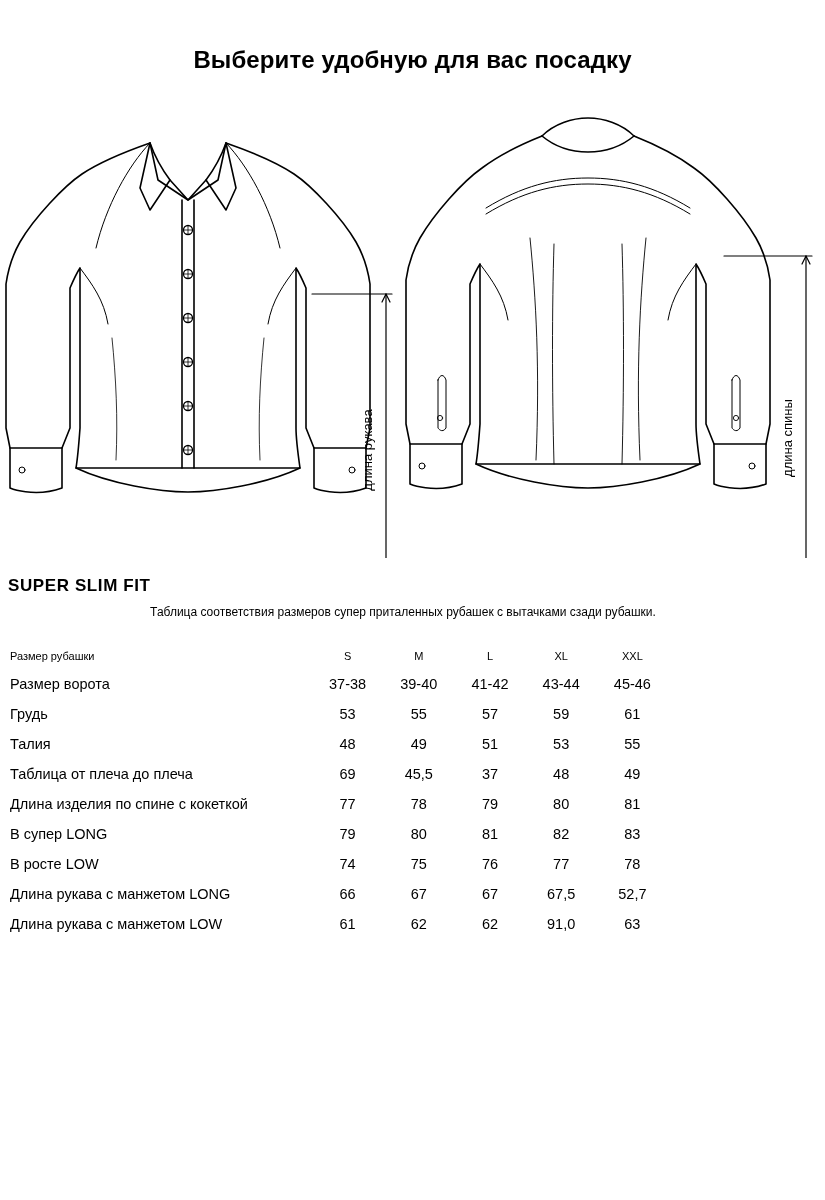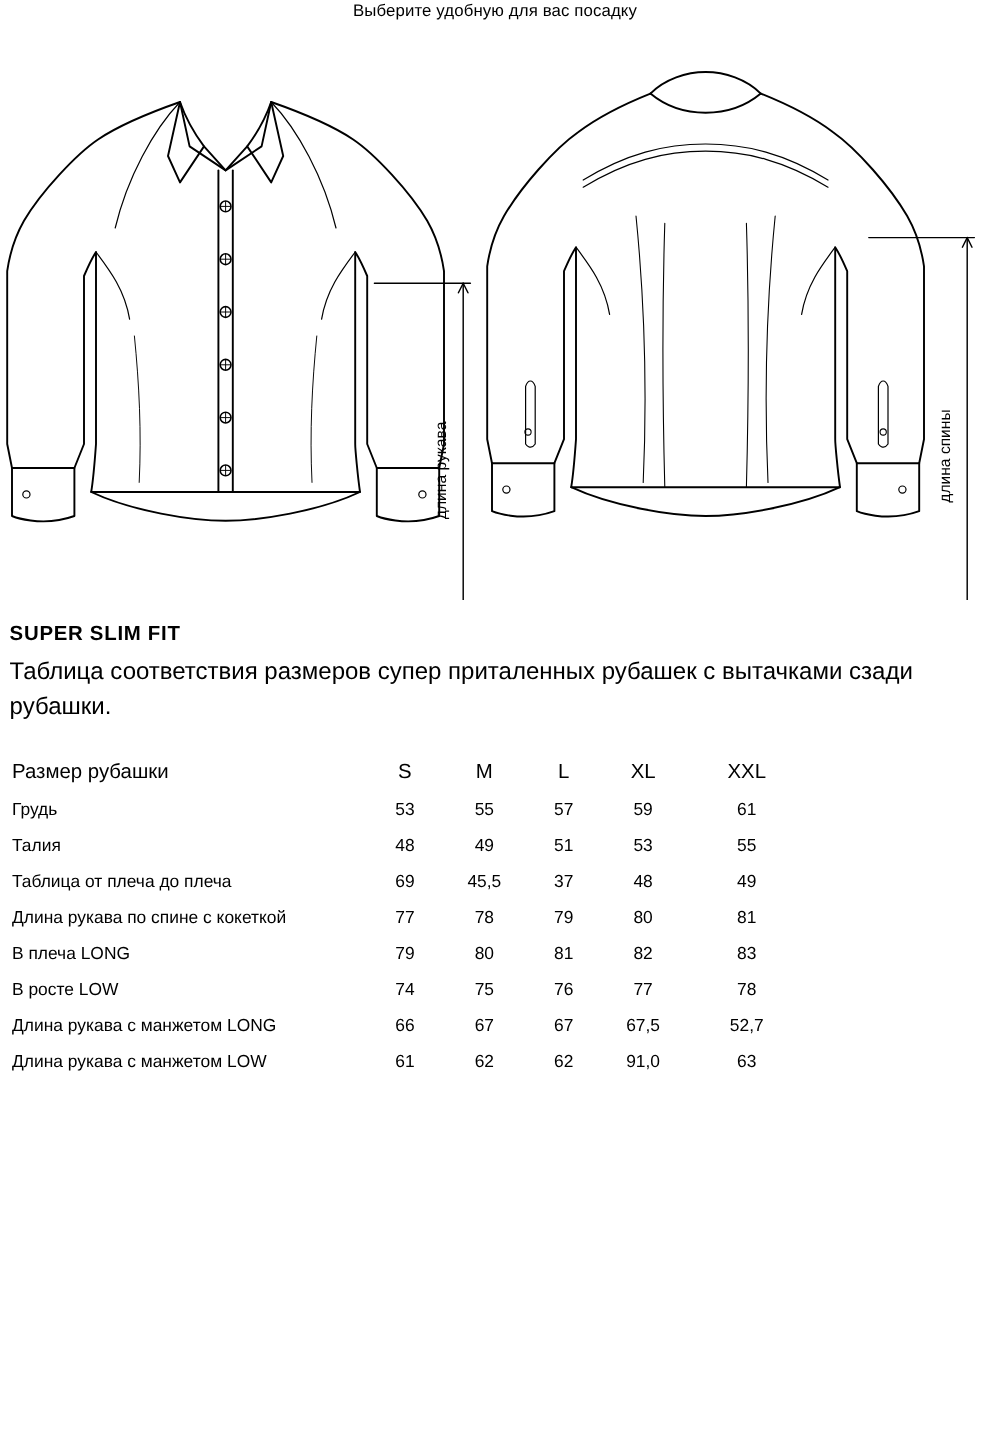--- a/index.html
+++ b/index.html
@@ -16,23 +16,24 @@
     overflow: hidden;
   }
   .page {
     width: 825px;
     height: 1200px;
     position: relative;
     box-sizing: border-box;
   }
   .title {
     text-align: center;
-    font-size: 14px;
-    font-weight: normal;
+    font-size: 24px;
+    font-weight: bold;
     margin: 0;
+    padding-top: 46px;
     letter-spacing: 0.1px;
   }
   .illustration {
     position: relative;
     width: 825px;
     height: 470px;
     margin-top: 14px;
   }
   .illustration svg {
     display: block;
@@ -42,45 +43,46 @@
     padding-left: 8px;
     padding-right: 6px;
   }
   .fit-name {
     font-size: 17px;
     font-weight: bold;
     letter-spacing: 0.6px;
     margin: 0 0 8px 0;
   }
   .fit-desc {
-    font-size: 20px;
+    font-size: 12px;
     line-height: 1.45;
     margin: 0;
     max-width: 790px;
+    text-align: center;
   }
   table.sizes {
     margin-top: 22px;
     margin-left: 8px;
     border-collapse: collapse;
     width: 660px;
     font-size: 14.5px;
   }
   table.sizes td, table.sizes th {
     padding: 7px 2px;
     text-align: center;
     font-weight: normal;
     white-space: nowrap;
   }
   table.sizes td.rowhead, table.sizes th.rowhead {
     text-align: left;
     width: 300px;
     padding-left: 2px;
   }
   table.sizes tr.header td {
-    font-size: 17px;
+    font-size: 11px;
   }
   .vlabel {
     font-size: 13px;
   }
 </style>
 </head>
 <body>
 
 <div class="page">
 
@@ -246,20 +248,28 @@
       <tr class="header">
         <td class="rowhead">Размер рубашки</td>
         <td>S</td>
         <td>M</td>
         <td>L</td>
         <td>XL</td>
         <td>XXL</td>
       </tr>
 
       <tr>
+        <td class="rowhead">Размер ворота</td>
+        <td>37-38</td>
+        <td>39-40</td>
+        <td>41-42</td>
+        <td>43-44</td>
+        <td>45-46</td>
+      </tr>
+      <tr>
         <td class="rowhead">Грудь</td>
         <td>53</td>
         <td>55</td>
         <td>57</td>
         <td>59</td>
         <td>61</td>
       </tr>
       <tr>
         <td class="rowhead">Талия</td>
         <td>48</td>
@@ -270,29 +280,29 @@
       </tr>
       <tr>
         <td class="rowhead">Таблица от плеча до плеча</td>
         <td>69</td>
         <td>45,5</td>
         <td>37</td>
         <td>48</td>
         <td>49</td>
       </tr>
       <tr>
-        <td class="rowhead">Длина рукава по спине с кокеткой</td>
+        <td class="rowhead">Длина изделия по спине с кокеткой</td>
         <td>77</td>
         <td>78</td>
         <td>79</td>
         <td>80</td>
         <td>81</td>
       </tr>
       <tr>
-        <td class="rowhead">В плеча LONG</td>
+        <td class="rowhead">В супер LONG</td>
         <td>79</td>
         <td>80</td>
         <td>81</td>
         <td>82</td>
         <td>83</td>
       </tr>
       <tr>
         <td class="rowhead">В росте LOW</td>
         <td>74</td>
         <td>75</td>

